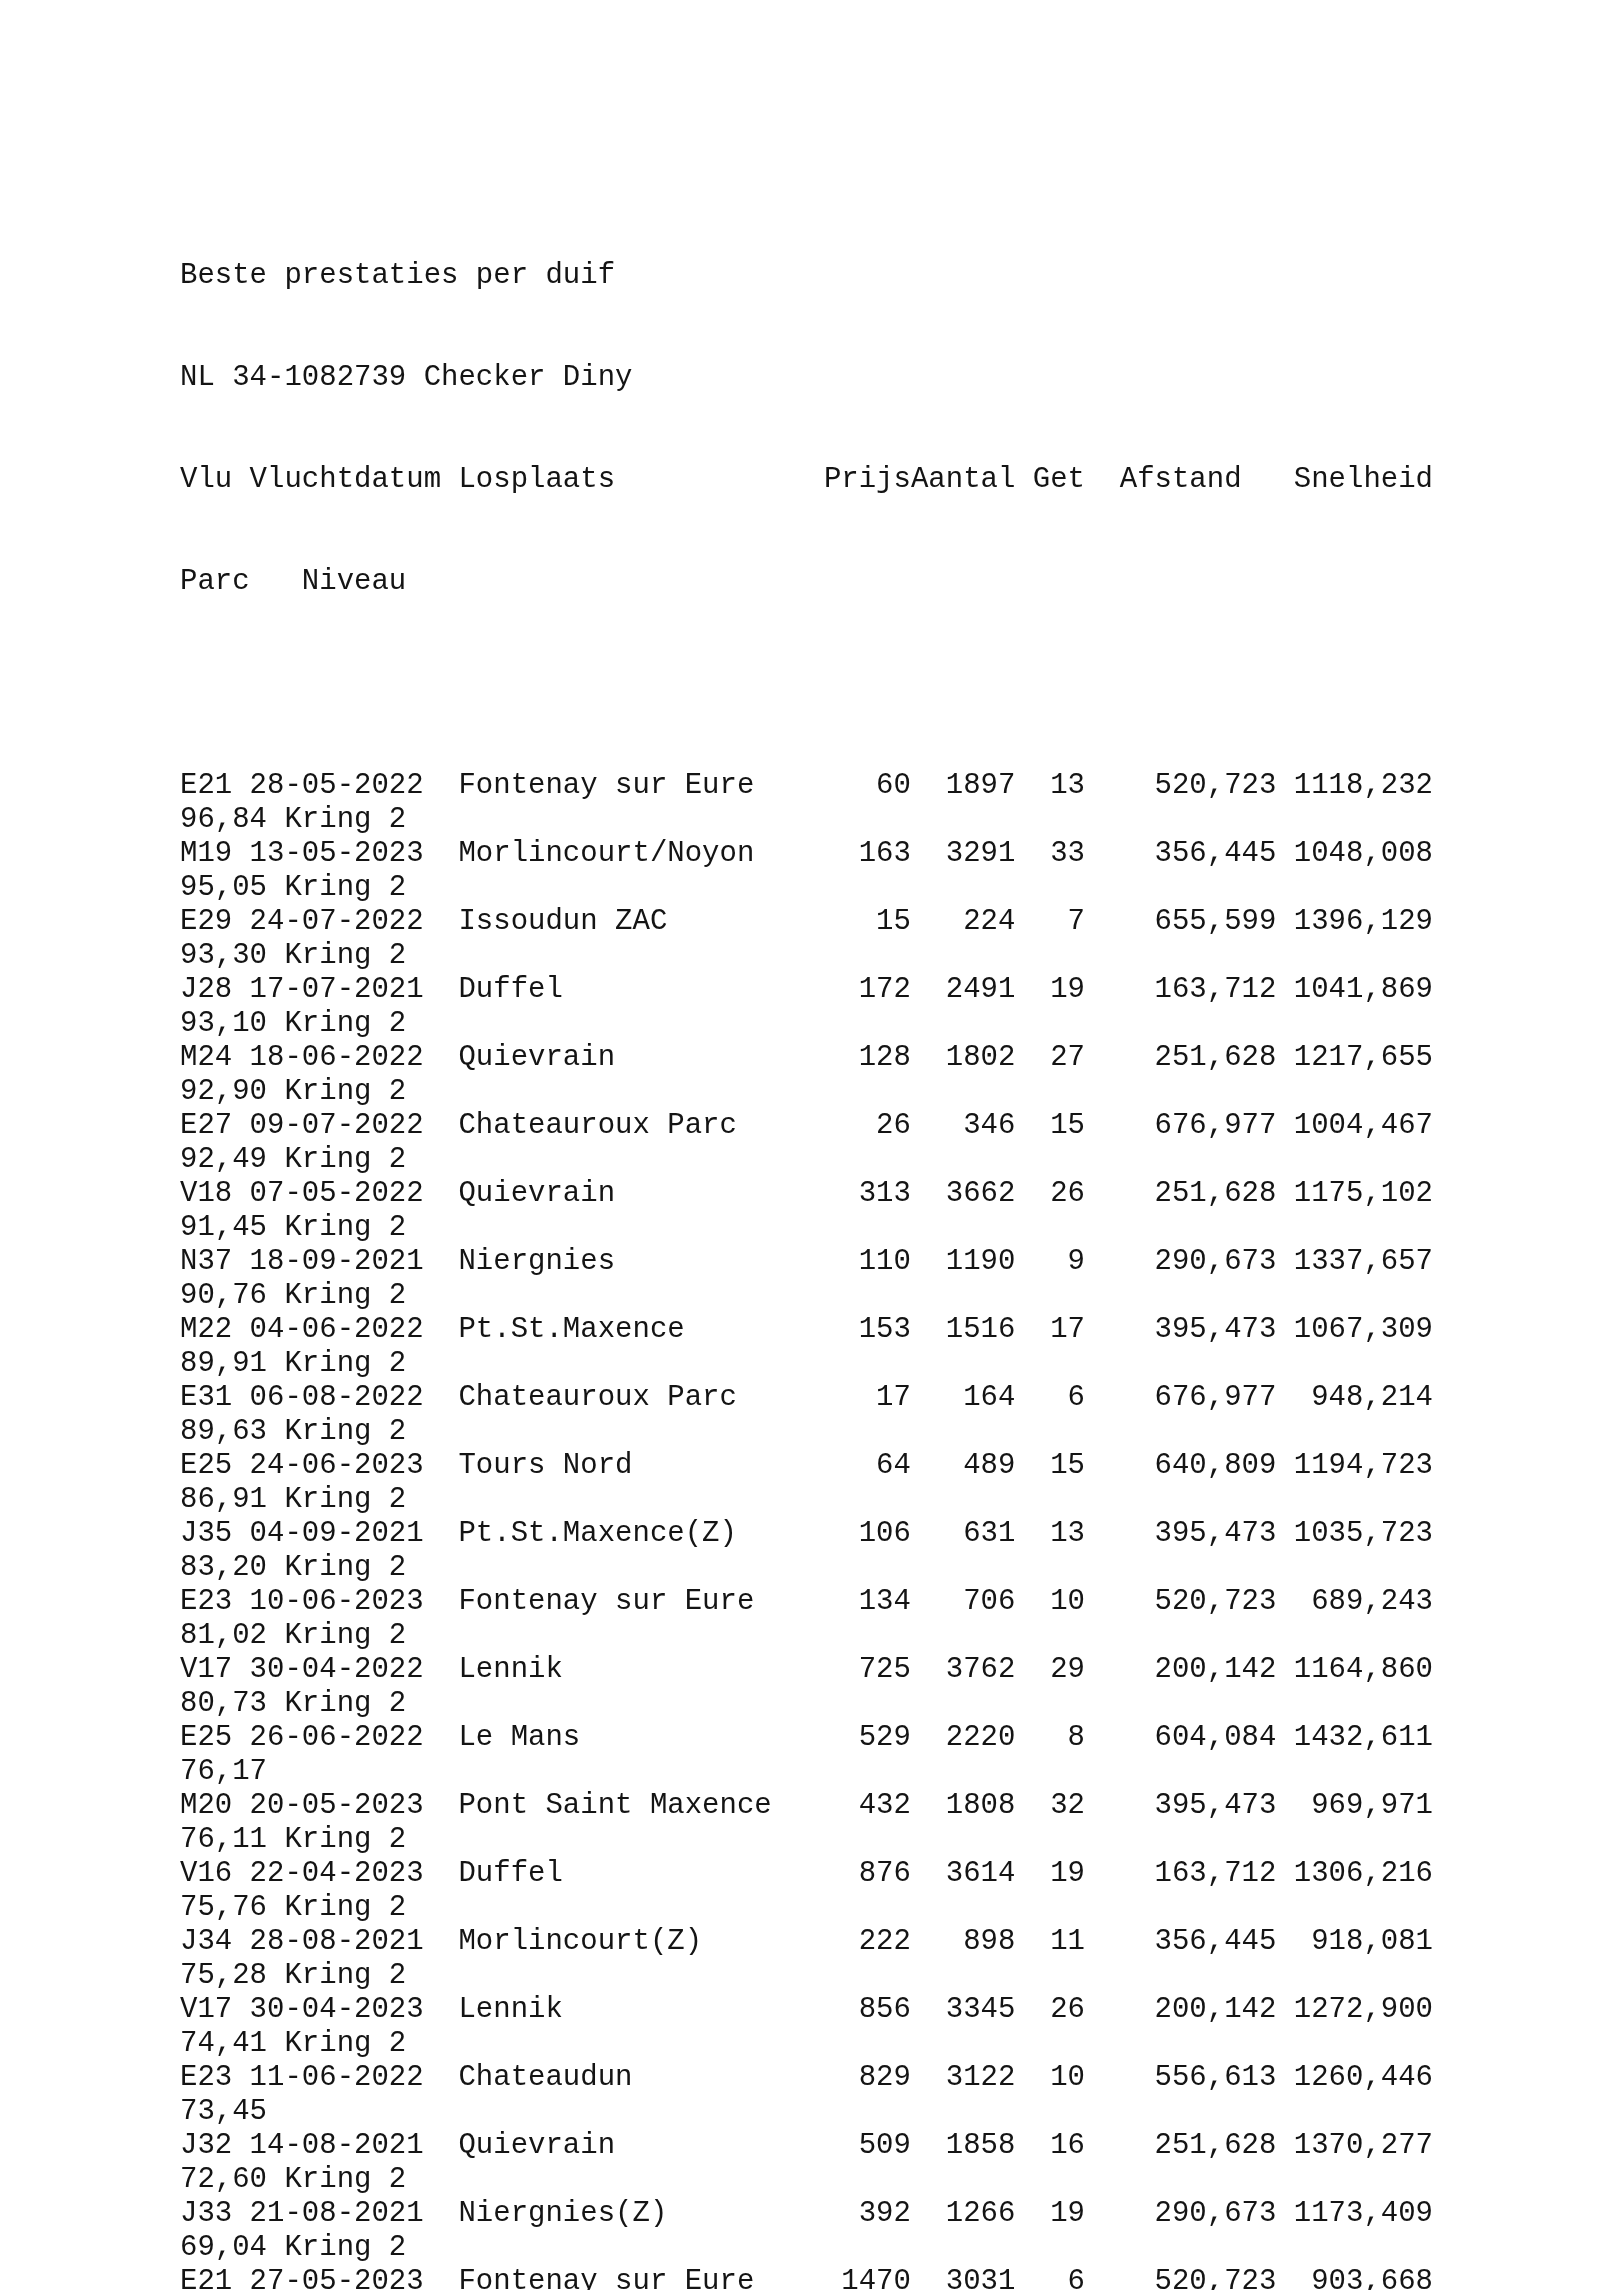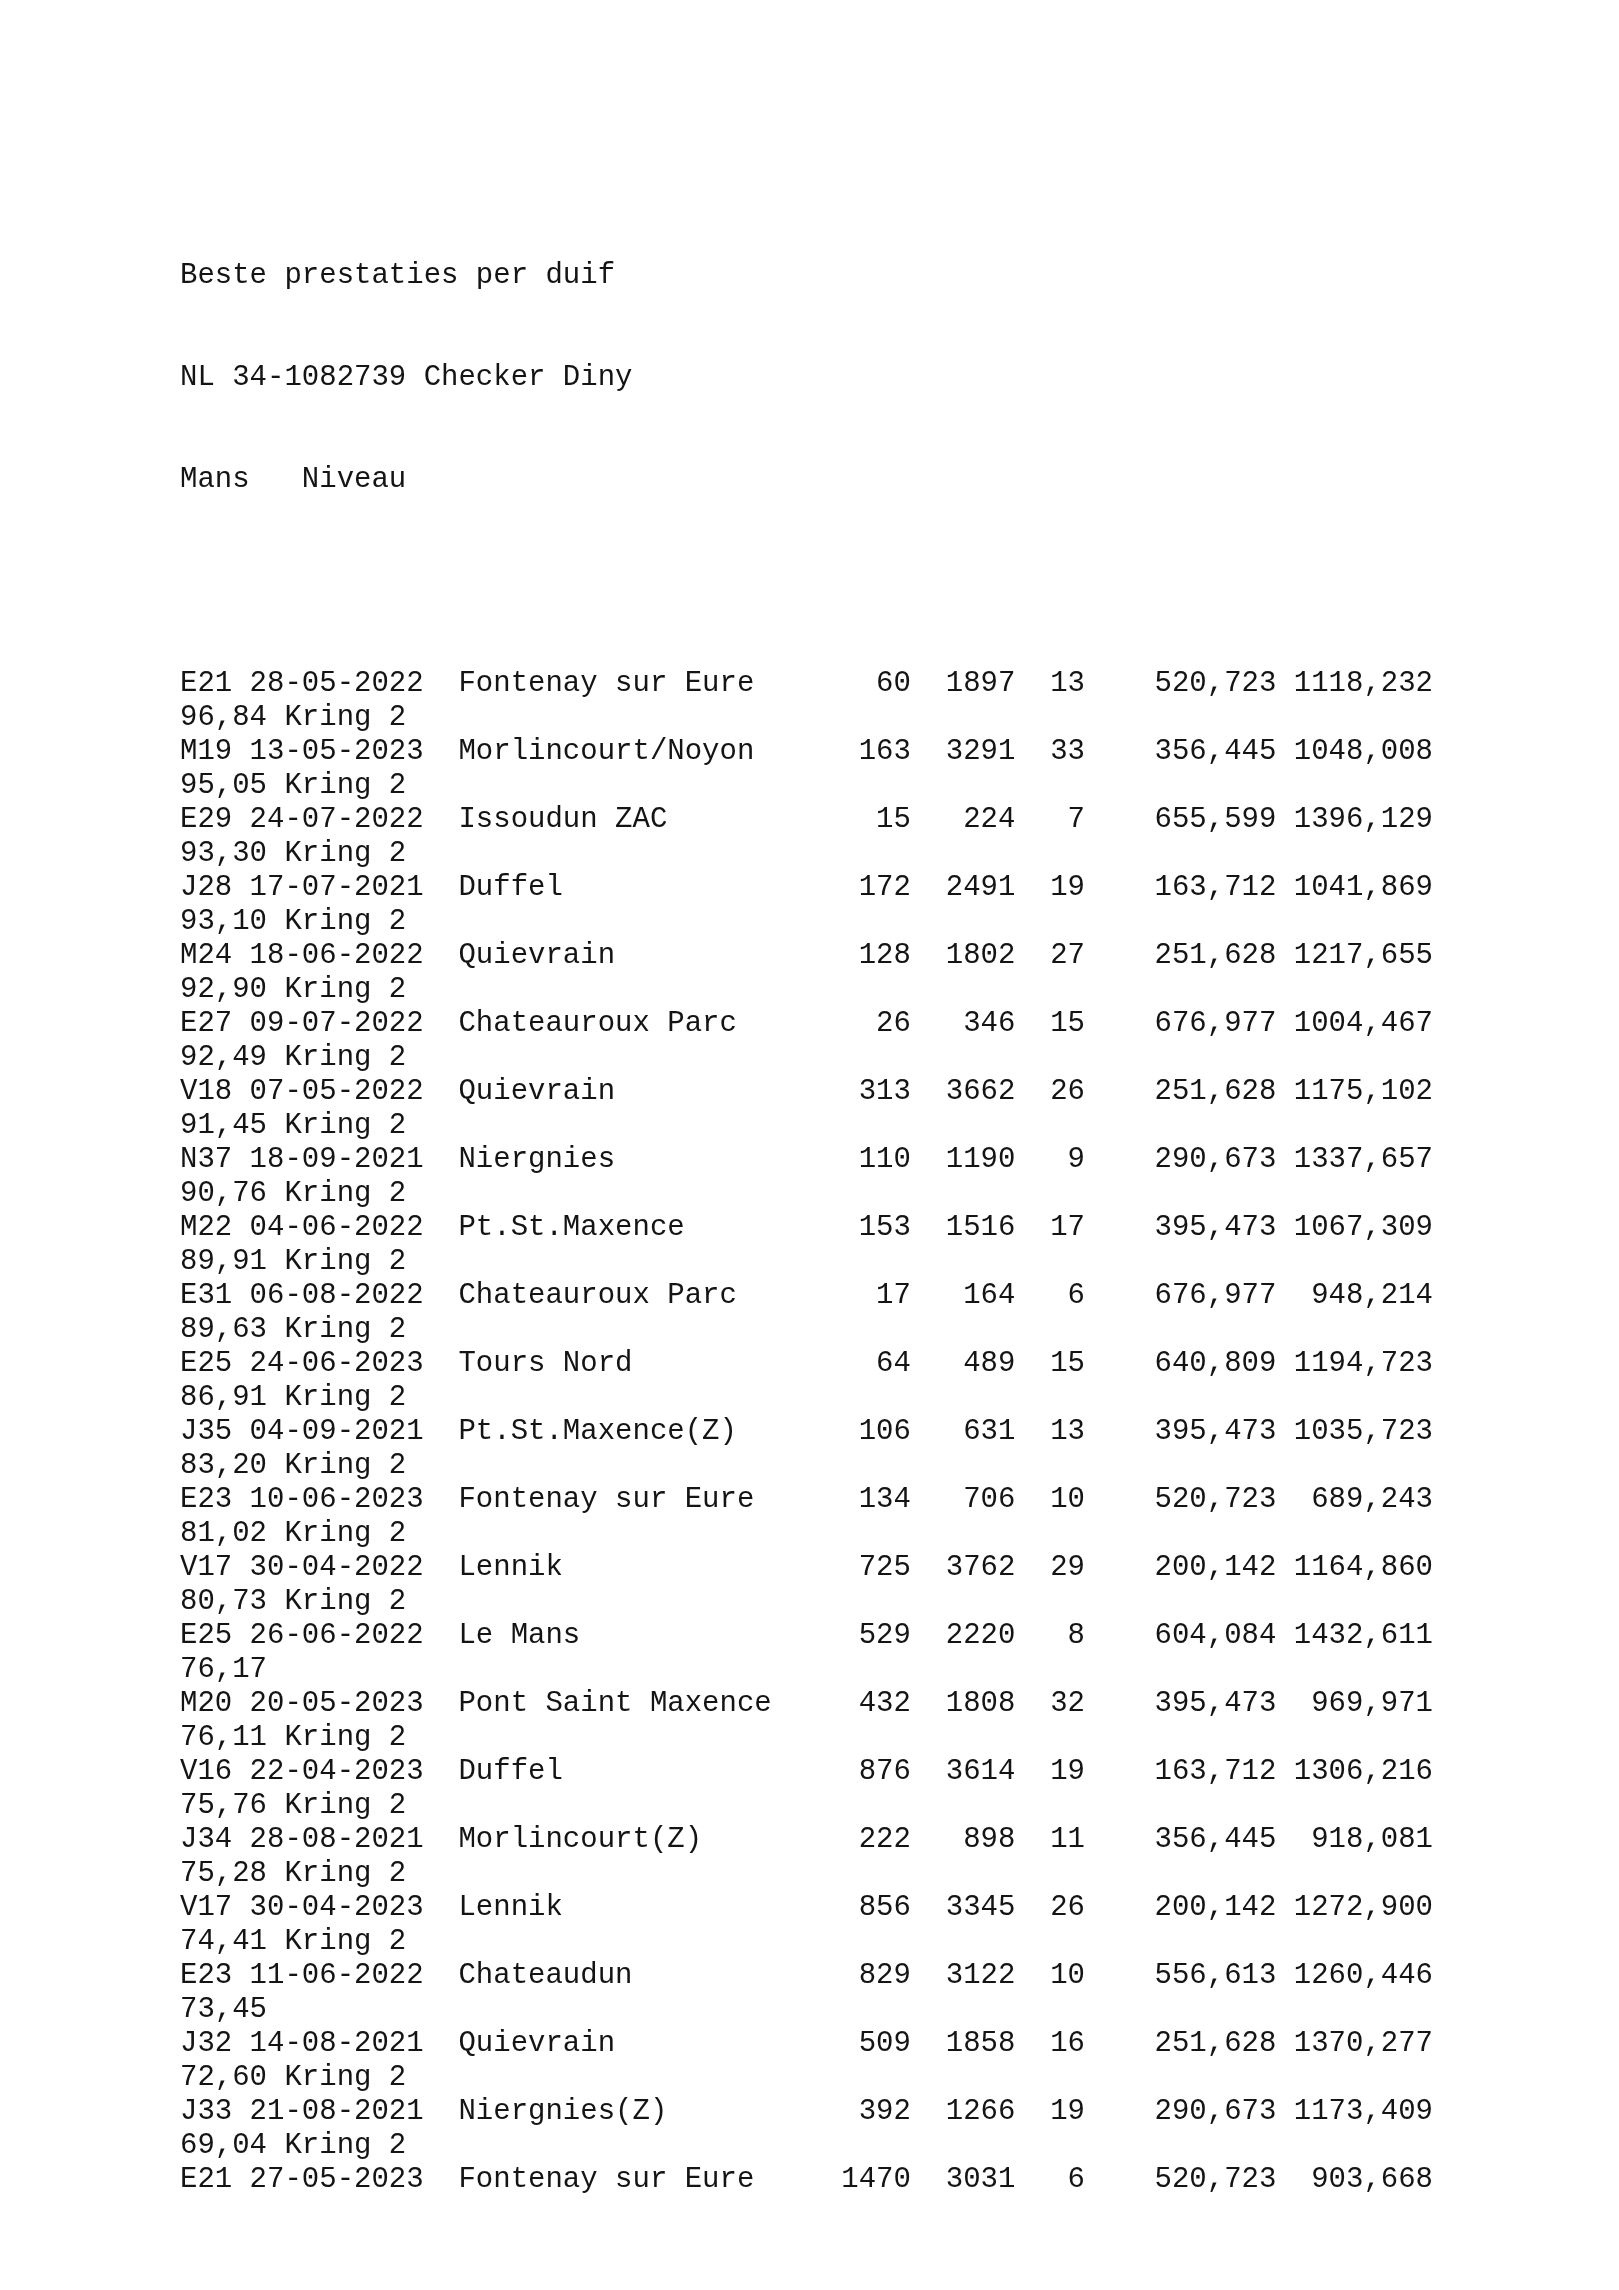--- a/index.html
+++ b/index.html
@@ -29,18 +29,19 @@
     height: 34px;
   }
 </style>
 </head>
 <body>
 
 <div class="page">
   <div class="report">
     <div class="line">Beste prestaties per duif</div>
     <div class="line">NL 34-1082739 Checker Diny</div>
-    <div class="line" id="hdr2">Mans   Niveau</div>
+    <div class="line" id="hdr1">Vlu Vluchtdatum Losplaats            PrijsAantal Get  Afstand   Snelheid</div>
+    <div class="line" id="hdr2">Parc   Niveau</div>
     <div class="line">&nbsp;</div>
     <div id="rows"><div><div class="line">E21 28-05-2022  Fontenay sur Eure       60  1897  13    520,723 1118,232</div><div class="line">96,84 Kring 2</div></div><div><div class="line">M19 13-05-2023  Morlincourt/Noyon      163  3291  33    356,445 1048,008</div><div class="line">95,05 Kring 2</div></div><div><div class="line">E29 24-07-2022  Issoudun ZAC            15   224   7    655,599 1396,129</div><div class="line">93,30 Kring 2</div></div><div><div class="line">J28 17-07-2021  Duffel                 172  2491  19    163,712 1041,869</div><div class="line">93,10 Kring 2</div></div><div><div class="line">M24 18-06-2022  Quievrain              128  1802  27    251,628 1217,655</div><div class="line">92,90 Kring 2</div></div><div><div class="line">E27 09-07-2022  Chateauroux Parc        26   346  15    676,977 1004,467</div><div class="line">92,49 Kring 2</div></div><div><div class="line">V18 07-05-2022  Quievrain              313  3662  26    251,628 1175,102</div><div class="line">91,45 Kring 2</div></div><div><div class="line">N37 18-09-2021  Niergnies              110  1190   9    290,673 1337,657</div><div class="line">90,76 Kring 2</div></div><div><div class="line">M22 04-06-2022  Pt.St.Maxence          153  1516  17    395,473 1067,309</div><div class="line">89,91 Kring 2</div></div><div><div class="line">E31 06-08-2022  Chateauroux Parc        17   164   6    676,977  948,214</div><div class="line">89,63 Kring 2</div></div><div><div class="line">E25 24-06-2023  Tours Nord              64   489  15    640,809 1194,723</div><div class="line">86,91 Kring 2</div></div><div><div class="line">J35 04-09-2021  Pt.St.Maxence(Z)       106   631  13    395,473 1035,723</div><div class="line">83,20 Kring 2</div></div><div><div class="line">E23 10-06-2023  Fontenay sur Eure      134   706  10    520,723  689,243</div><div class="line">81,02 Kring 2</div></div><div><div class="line">V17 30-04-2022  Lennik                 725  3762  29    200,142 1164,860</div><div class="line">80,73 Kring 2</div></div><div><div class="line">E25 26-06-2022  Le Mans                529  2220   8    604,084 1432,611</div><div class="line">76,17</div></div><div><div class="line">M20 20-05-2023  Pont Saint Maxence     432  1808  32    395,473  969,971</div><div class="line">76,11 Kring 2</div></div><div><div class="line">V16 22-04-2023  Duffel                 876  3614  19    163,712 1306,216</div><div class="line">75,76 Kring 2</div></div><div><div class="line">J34 28-08-2021  Morlincourt(Z)         222   898  11    356,445  918,081</div><div class="line">75,28 Kring 2</div></div><div><div class="line">V17 30-04-2023  Lennik                 856  3345  26    200,142 1272,900</div><div class="line">74,41 Kring 2</div></div><div><div class="line">E23 11-06-2022  Chateaudun             829  3122  10    556,613 1260,446</div><div class="line">73,45</div></div><div><div class="line">J32 14-08-2021  Quievrain              509  1858  16    251,628 1370,277</div><div class="line">72,60 Kring 2</div></div><div><div class="line">J33 21-08-2021  Niergnies(Z)           392  1266  19    290,673 1173,409</div><div class="line">69,04 Kring 2</div></div><div><div class="line">E21 27-05-2023  Fontenay sur Eure     1470  3031   6    520,723  903,668</div></div></div>
   </div>
 </div>
 
 
 </body></html>

